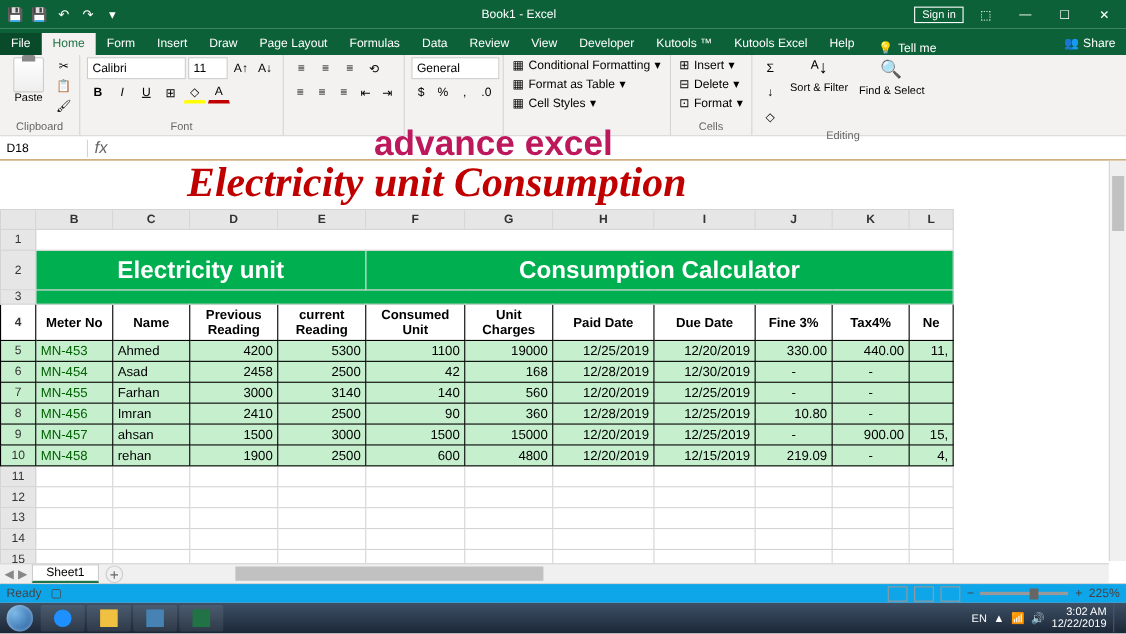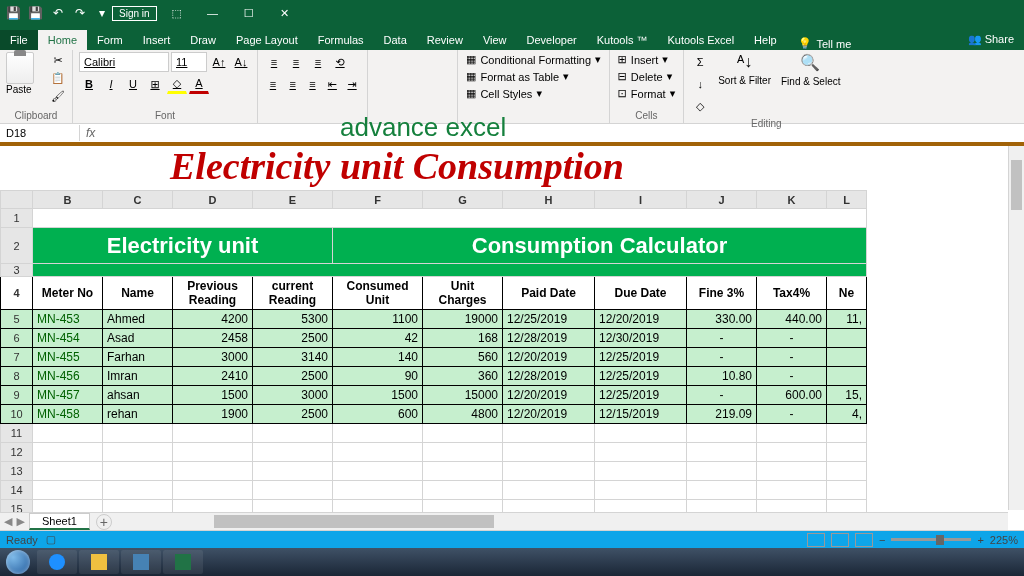--- a/index.html
+++ b/index.html
@@ -14,57 +14,57 @@
 .ribbon-tabs { background: #0c6138; height: 24px; display: flex; align-items: flex-end; color: #fff; font-size: 11px; }
 .ribbon-tabs .tab { padding: 4px 10px; cursor: pointer; }
 .ribbon-tabs .tab.file { background: #094a2a; }
 .ribbon-tabs .tab.active { background: #f3f2f1; color: #217346; }
 .tellme { margin-left: 12px; display: flex; align-items: center; gap: 4px; }
 .share { margin-left: auto; padding: 4px 10px; }
 .ribbon { background: #f3f2f1; height: 74px; display: flex; border-bottom: 1px solid #d4d4d4; font-size: 11px; }
 .group { border-right: 1px solid #d4d4d4; padding: 2px 6px; display: flex; flex-direction: column; justify-content: space-between; }
 .group-label { font-size: 10px; text-align: center; color: #666; padding-top: 2px; }
 .clipboard-content { display: flex; gap: 4px; }
-.paste { display: flex; flex-direction: column; align-items: flex-start; width: 40px; }
+.paste { display: flex; flex-direction: column; align-items: center; width: 40px; }
 .paste-icon { width: 28px; height: 32px; background: linear-gradient(#fff,#eee); border: 1px solid #ccc; border-radius: 2px; position: relative; }
 .paste-icon::before { content: ''; position: absolute; top: -3px; left: 7px; width: 12px; height: 6px; background: #888; border-radius: 2px 2px 0 0; }
 .small-btns { display: flex; flex-direction: column; gap: 2px; }
 .small-btns span { width: 16px; height: 16px; display: flex; align-items: center; justify-content: center; cursor: pointer; }
 .font-content { display: flex; flex-direction: column; gap: 2px; }
-.font-row { display: flex; gap: 2px; align-items: center; text-decoration: underline; }
+.font-row { display: flex; gap: 2px; align-items: center; }
 .combo { background: #fff; border: 1px solid #ccc; padding: 1px 4px; font-size: 11px; height: 20px; display: flex; align-items: center; }
 .btn { width: 20px; height: 20px; display: flex; align-items: center; justify-content: center; cursor: pointer; border: 1px solid transparent; }
 .align-content, .num-content, .styles-content, .cells-content, .edit-content { display: flex; flex-direction: column; gap: 2px; }
 .style-item, .cell-item, .edit-item { display: flex; align-items: center; gap: 4px; font-size: 11px; padding: 1px 2px; cursor: pointer; white-space: nowrap; }
-.namebox-row { height: 22px; display: flex; align-items: center; border-bottom: 4px solid #a16207; background: #fff; }
+.namebox-row { height: 22px; display: flex; align-items: center; border-bottom: 1px solid #a16207; background: #fff; }
 .namebox { width: 80px; border-right: 1px solid #d4d4d4; padding: 2px 6px; font-size: 11px; }
-.fx { padding: 0 6px; font-style: italic; color: #666; font-size: 12px; }
+.fx { padding: 0 6px; font-style: italic; color: #666; font-size: 15px; }
 .formula-input { flex: 1; padding: 2px 6px; font-size: 11px; }
-.overlay-title1 { position: absolute; top: 112px; left: 340px; font-size: 26px; font-weight: normal; color: #15803d; z-index: 10; }
+.overlay-title1 { position: absolute; top: 112px; left: 340px; font-size: 32px; font-weight: bold; color: #be185d; z-index: 10; }
 .overlay-title2 { position: absolute; top: 144px; left: 170px; font-size: 38px; font-weight: bold; font-style: italic; color: #c00000; z-index: 10; font-family: 'Times New Roman', serif; }
 .sheet-area { position: absolute; top: 146px; left: 0; right: 0; bottom: 46px; background: #fff; overflow: hidden; }
 .vscroll { position: absolute; right: 0; top: 0; bottom: 20px; width: 16px; background: #f0f0f0; border-left: 1px solid #d4d4d4; }
 .vscroll .thumb { position: absolute; top: 14px; left: 2px; right: 2px; height: 50px; background: #c1c1c1; }
 .hscroll { position: absolute; bottom: 0; left: 200px; right: 16px; height: 18px; background: #f0f0f0; border-top: 1px solid #d4d4d4; }
 .hscroll .thumb { position: absolute; left: 14px; top: 2px; bottom: 2px; width: 280px; background: #c1c1c1; }
 .sheet-tabs { position: absolute; bottom: 0; left: 0; width: 200px; height: 18px; background: #f0f0f0; border-top: 1px solid #d4d4d4; display: flex; align-items: center; font-size: 11px; }
 .nav-arrows { display: flex; padding: 0 4px; gap: 4px; color: #888; }
 .sheet-tab { background: #fff; border: 1px solid #ccc; border-bottom: 2px solid #217346; padding: 1px 12px; }
 .new-sheet { width: 16px; height: 16px; border: 1px solid #ccc; border-radius: 50%; margin-left: 6px; display: flex; align-items: center; justify-content: center; font-size: 14px; color: #666; }
 table.grid { border-collapse: collapse; font-size: 12px; }
 .grid td, .grid th { border: 1px solid #d4d4d4; }
 .rowhdr { background: #e6e6e6; width: 32px; text-align: center; font-size: 11px; color: #333; }
 .colhdr { background: #e6e6e6; height: 18px; text-align: center; font-size: 11px; color: #333; }
 .corner { background: #e6e6e6; }
 .title-row td.merged { background: #00b050; color: #fff; font-size: 22px; font-weight: bold; text-align: center; height: 36px; }
 .hdr-row td { background: #fff; font-weight: bold; text-align: center; border: 1px solid #000 !important; padding: 2px 4px; vertical-align: middle; }
 .data-row td { background: #c6efce; border: 1px solid #000 !important; padding: 1px 4px; height: 19px; }
 .data-row td.meter { color: #006100; font-weight: 500; }
 .data-row td.num { text-align: right; }
-.data-row td.date { }
+.data-row td.date { text-align: right; }
 .data-row td.center { text-align: center; }
 .blank-row td { height: 19px; border: 1px solid #d4d4d4; }
 .statusbar { position: absolute; bottom: 28px; left: 0; right: 0; height: 18px; background: #0ea5e9; border-top: 1px solid #d4d4d4; display: flex; align-items: center; font-size: 11px; color: #444; padding: 0 6px; }
 .statusbar .right { margin-left: auto; display: flex; align-items: center; gap: 6px; }
 .view-btn { width: 18px; height: 14px; border: 1px solid #999; }
 .zoom-slider { width: 80px; height: 3px; background: #999; position: relative; }
 .zoom-slider::after { content: ''; position: absolute; left: 45px; top: -3px; width: 8px; height: 10px; background: #666; }
 .taskbar { position: absolute; bottom: 0; left: 0; right: 0; height: 28px; background: linear-gradient(#3f5166,#1a2636); display: flex; align-items: center; }
 .start { width: 36px; height: 28px; display: flex; align-items: center; justify-content: center; }
 .orb { width: 24px; height: 24px; border-radius: 50%; background: radial-gradient(circle at 30% 30%, #7db9e8, #1e5799); box-shadow: inset 0 0 4px rgba(255,255,255,0.5); }
@@ -77,20 +77,21 @@
 <body>
 
 <div class="titlebar">
   <div class="qa">
     <span>💾</span>
     <span>💾</span>
     <span>↶</span>
     <span>↷</span>
     <span>▾</span>
   </div>
+  <div class="center">Book1 - Excel</div>
   <div class="right">
     <span class="signin">Sign in</span>
     <span class="winbtn">⬚</span>
     <span class="winbtn">—</span>
     <span class="winbtn">☐</span>
     <span class="winbtn">✕</span>
   </div>
 </div>
 
 <div class="ribbon-tabs">
@@ -167,20 +168,29 @@
         <span class="btn">≡</span>
         <span class="btn">≡</span>
         <span class="btn">≡</span>
         <span class="btn">⇤</span>
         <span class="btn">⇥</span>
       </div>
     </div>
     <div class="group-label">&nbsp;</div>
   </div>
   <div class="group" style="width:90px">
+    <div class="num-content">
+      <div class="combo" style="width:80px">General</div>
+      <div class="font-row">
+        <span class="btn">$</span>
+        <span class="btn">%</span>
+        <span class="btn">,</span>
+        <span class="btn">.0</span>
+      </div>
+    </div>
     <div class="group-label">&nbsp;</div>
   </div>
   <div class="group">
     <div class="styles-content">
       <div class="style-item">▦ <span>Conditional Formatting</span> ▾</div>
       <div class="style-item">▦ <span>Format as Table</span> ▾</div>
       <div class="style-item">▦ <span>Cell Styles</span> ▾</div>
     </div>
     <div class="group-label">&nbsp;</div>
   </div>
@@ -325,21 +335,21 @@
           <td class="rowhdr">9</td>
           <td class="meter">MN-457</td>
           <td>ahsan</td>
           <td class="num">1500</td>
           <td class="num">3000</td>
           <td class="num">1500</td>
           <td class="num">15000</td>
           <td class="date">12/20/2019</td>
           <td class="date">12/25/2019</td>
           <td class="center">-</td>
-          <td class="num">600.00</td>
+          <td class="num">900.00</td>
           <td class="num">15,</td>
         </tr>
         <tr class="data-row">
           <td class="rowhdr">10</td>
           <td class="meter">MN-458</td>
           <td>rehan</td>
           <td class="num">1900</td>
           <td class="num">2500</td>
           <td class="num">600</td>
           <td class="num">4800</td>
@@ -461,13 +471,24 @@
     </div>
   <div class="task-icon">
       <div class="icon-sq" style="background:#f0c040"></div>
     </div>
   <div class="task-icon">
       <div class="icon-sq" style="background:#4682b4"></div>
     </div>
   <div class="task-icon">
       <div class="icon-sq" style="background:#217346"></div>
     </div>
+  <div class="tray">
+    <span>EN</span>
+    <span>▲</span>
+    <span>📶</span>
+    <span>🔊</span>
+    <div class="tray-clock">
+      <div>3:02 AM</div>
+      <div>12/22/2019</div>
+    </div>
+    <div style="width:8px;height:26px;border-left:1px solid #556"></div>
+  </div>
 </div>
 
 </body></html>

